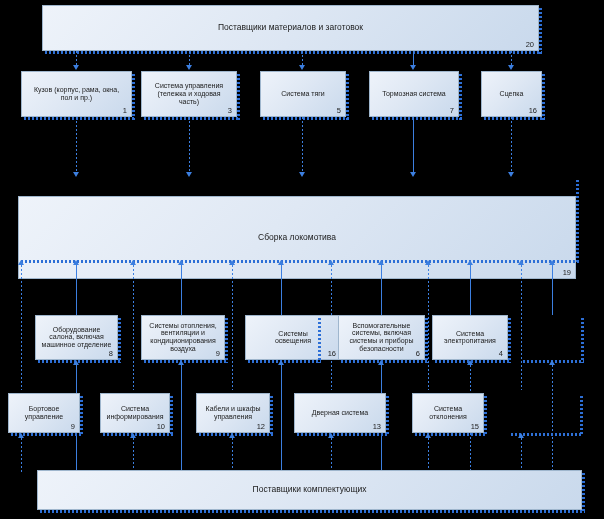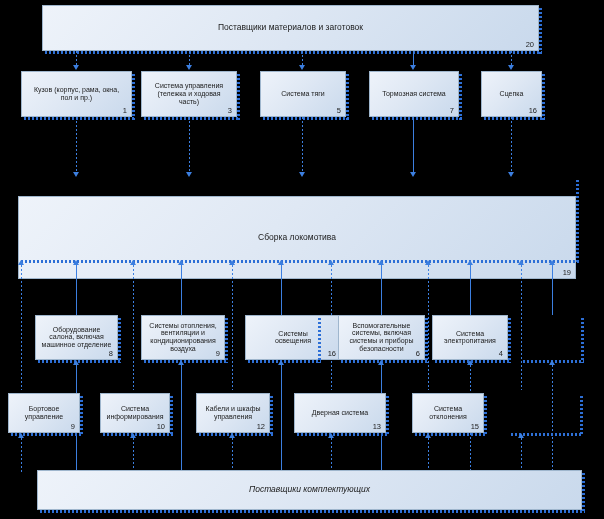--- a/index.html
+++ b/index.html
@@ -264,20 +264,20 @@
   <div class="arrow up" style="left:425px;top:433px;"></div>
   <div class="arrow up" style="left:518px;top:433px;"></div>
 
   <div class="vline" style="left:21px;top:438px;height:34px;"></div>
   <div class="vline" style="left:133px;top:438px;height:34px;"></div>
   <div class="vline" style="left:232px;top:438px;height:34px;"></div>
   <div class="vline" style="left:331px;top:438px;height:34px;"></div>
   <div class="vline" style="left:428px;top:438px;height:34px;"></div>
   <div class="vline" style="left:521px;top:438px;height:34px;"></div>
 
-  <div class="box bar" style="left:37px;top:470px;width:545px;height:40px;font-style:italic;">
+  <div class="box bar" style="left:37px;top:470px;width:545px;height:40px;">
     <div class="lbl">Поставщики комплектующих</div>
     <div class="num"></div>
   </div>
   <div class="shadow-r" style="left:582px;top:473px;height:40px;"></div>
   <div class="shadow-b" style="left:40px;top:510px;width:545px;"></div>
 
 </div>
 
 </body></html>

